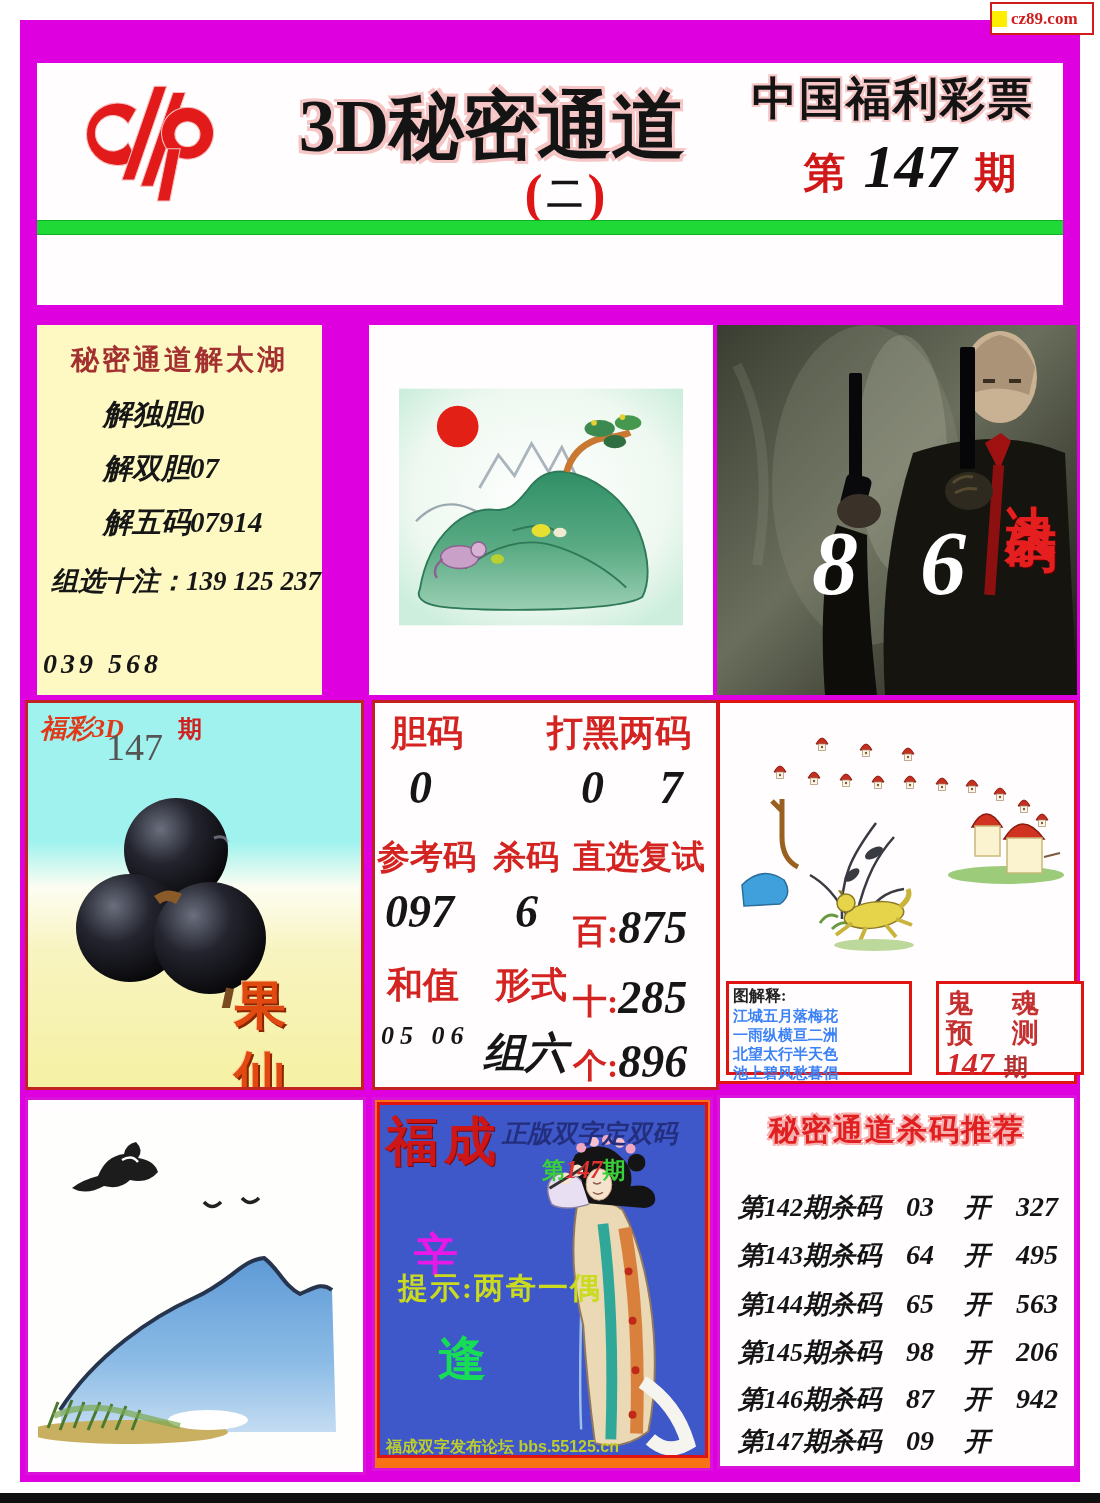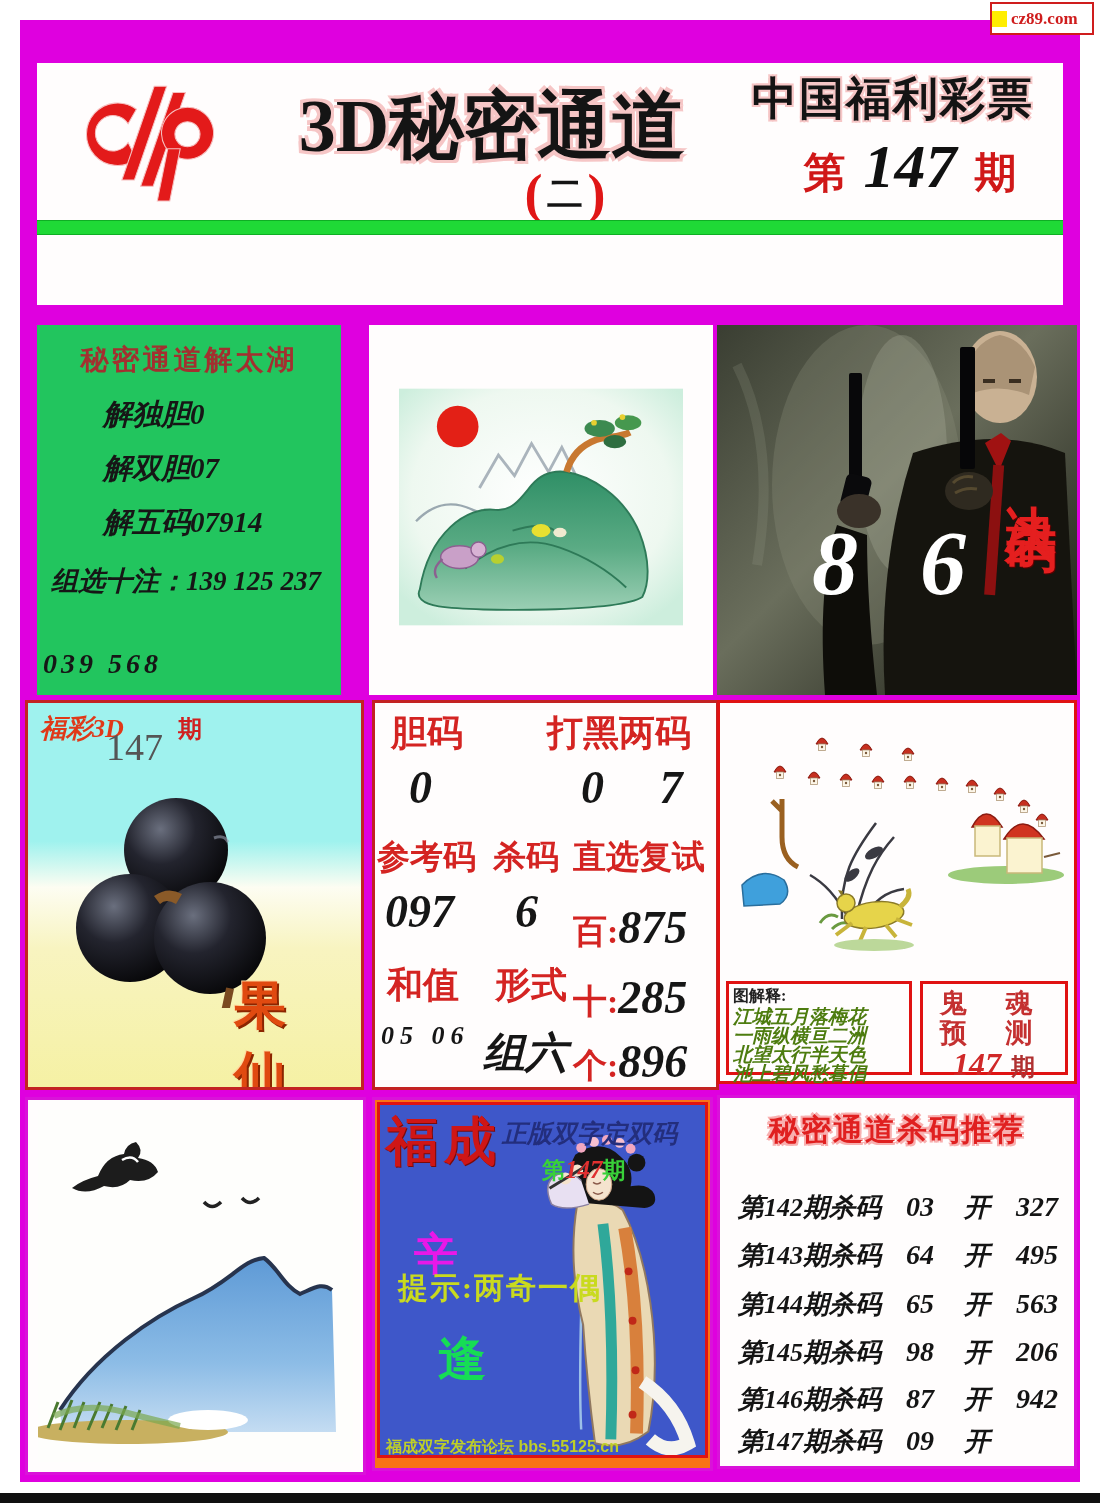--- a/index.html
+++ b/index.html
@@ -23,21 +23,21 @@
   #hdr-issue{left:728px;top:68px;width:290px;display:flex;align-items:baseline;justify-content:center;gap:18px;}
   #hdr-issue .pre,#hdr-issue .suf{color:#d01818;font-size:42px;font-weight:bold;font-family:"Liberation Serif",serif;}
   #hdr-issue .num{color:#111;font-size:62px;font-weight:bold;font-style:italic;font-family:"Liberation Serif",serif;}
   #greenbar{left:0;top:157px;width:1026px;height:13px;background:#1fd936;border-top:1px solid #0fae24;border-bottom:1px solid #0fae24;}
   
   #badge{left:990px;top:2px;width:104px;height:33px;background:#fff;border:2px solid #cf1d1d;
      display:flex;align-items:center;gap:4px;box-sizing:border-box;}
   #badge .sq{width:15px;height:16px;background:#ffee00;}
   #badge .txt{color:#cf1d1d;font-size:17px;font-family:"Liberation Serif",serif;font-weight:bold;}
   
-  #p-taihu{left:37px;top:325px;width:304px;height:370px;background:#22c55e;}
+  #p-taihu{left:37px;top:325px;width:268px;height:370px;background:#fef9c3;padding-left:17px;}
   #taihu-title{left:0;top:16px;width:100%;text-align:center;font-size:28px;font-weight:bold;color:#a33030;
      font-family:"Liberation Serif",serif;letter-spacing:3px;}
   .taihu-line{font-size:29px;}
   #p-mountain{left:369px;top:325px;width:344px;height:370px;background:#fffdfd;}
   #p-hitman{left:717px;top:325px;width:360px;height:370px;background:#23251d;overflow:hidden;}
   #hitman-nums{left:95px;top:185px;width:200px;display:flex;gap:62px;color:#fff;
      font-size:92px;font-weight:bold;font-style:italic;font-family:"Liberation Serif",serif;z-index:3;}
   #hitman-kill{right:12px;top:138px;writing-mode:vertical-rl;font-size:52px;font-weight:bold;color:#e51f1f;
      font-family:"Liberation Serif",serif;letter-spacing:10px;z-index:3;text-shadow:1px 1px 0 #5c0000;}
   
@@ -49,22 +49,22 @@
   #guoxian-cap{left:172px;top:268px;font-size:52px;font-weight:bold;color:#e04a10;
      font-family:"Liberation Serif",serif;letter-spacing:18px;
      text-shadow:2px 2px 0 #8b2500,-1px -1px 0 #ffd9a0;margin-left:34px;}
   #p-danma{left:372px;top:700px;width:341px;height:384px;border:3px solid #c32222;background:#fffdfd;}
   .dl{font-size:36px;}
   .dv{font-size:46px;}
   .digit-pair{letter-spacing:22px;}
   #p-houses{left:717px;top:700px;width:360px;height:384px;border:3px solid #e01212;background:#fffdfd;box-sizing:border-box;}
   #tujie-box{left:6px;top:278px;width:186px;height:94px;border:3px solid #e01212;background:#fffdfd;padding:2px 4px;box-sizing:border-box;}
   #tujie-box .lbl{font-size:16px;font-weight:bold;color:#222;font-family:"Liberation Serif",serif;}
-  #tujie-box .pl{font-size:19px;color:#4d7c0f;font-family:"Liberation Serif",serif;font-style:italic;font-weight:bold;line-height:19px;white-space:nowrap;}
-  #ghost-box{left:200px;top:278px;width:148px;height:94px;border:3px solid #e01212;background:#fffdfd;box-sizing:border-box;text-align:center;}
+  #tujie-box .pl{font-size:15px;color:#3b82f6;font-family:"Liberation Serif",serif;font-weight:bold;line-height:19px;white-space:nowrap;}
+  #ghost-box{left:216px;top:278px;width:148px;height:94px;border:3px solid #e01212;background:#fffdfd;box-sizing:border-box;text-align:left;padding-left:7px;}
   .ghost-line{font-size:27px;font-weight:bold;color:#c43030;font-family:"Liberation Serif",serif;letter-spacing:16px;line-height:30px;}
   #ghost-issue{margin-top:-2px;}
   #ghost-issue .n{font-size:32px;color:#d02828;font-style:italic;font-family:"Liberation Serif",serif;font-weight:bold;}
   #ghost-issue .q{font-size:24px;color:#b03030;font-family:"Liberation Serif",serif;font-weight:bold;margin-left:10px;}
   
   #p-bird{left:25px;top:1097px;width:335px;height:372px;border:3px solid #d913d9;background:#fffdfd;}
   #p-fucheng{left:372px;top:1097px;width:341px;height:374px;border:3px solid #d913d9;background:#f97316;box-sizing:border-box;}
   #fucheng-inner{position:absolute;left:2px;top:2px;right:2px;bottom:10px;border:3px solid #e01212;background:#3e57c9;overflow:hidden;}
   #fc-brand{left:6px;top:2px;font-size:52px;font-weight:bold;color:#cf1616;font-family:"Liberation Serif",serif;letter-spacing:6px;z-index:4;text-shadow:1px 1px 0 #7a0a0a;}
   #fc-title{left:122px;top:12px;font-size:25px;font-weight:bold;font-style:italic;color:#232e7d;z-index:4;font-family:"Liberation Serif",serif;}

